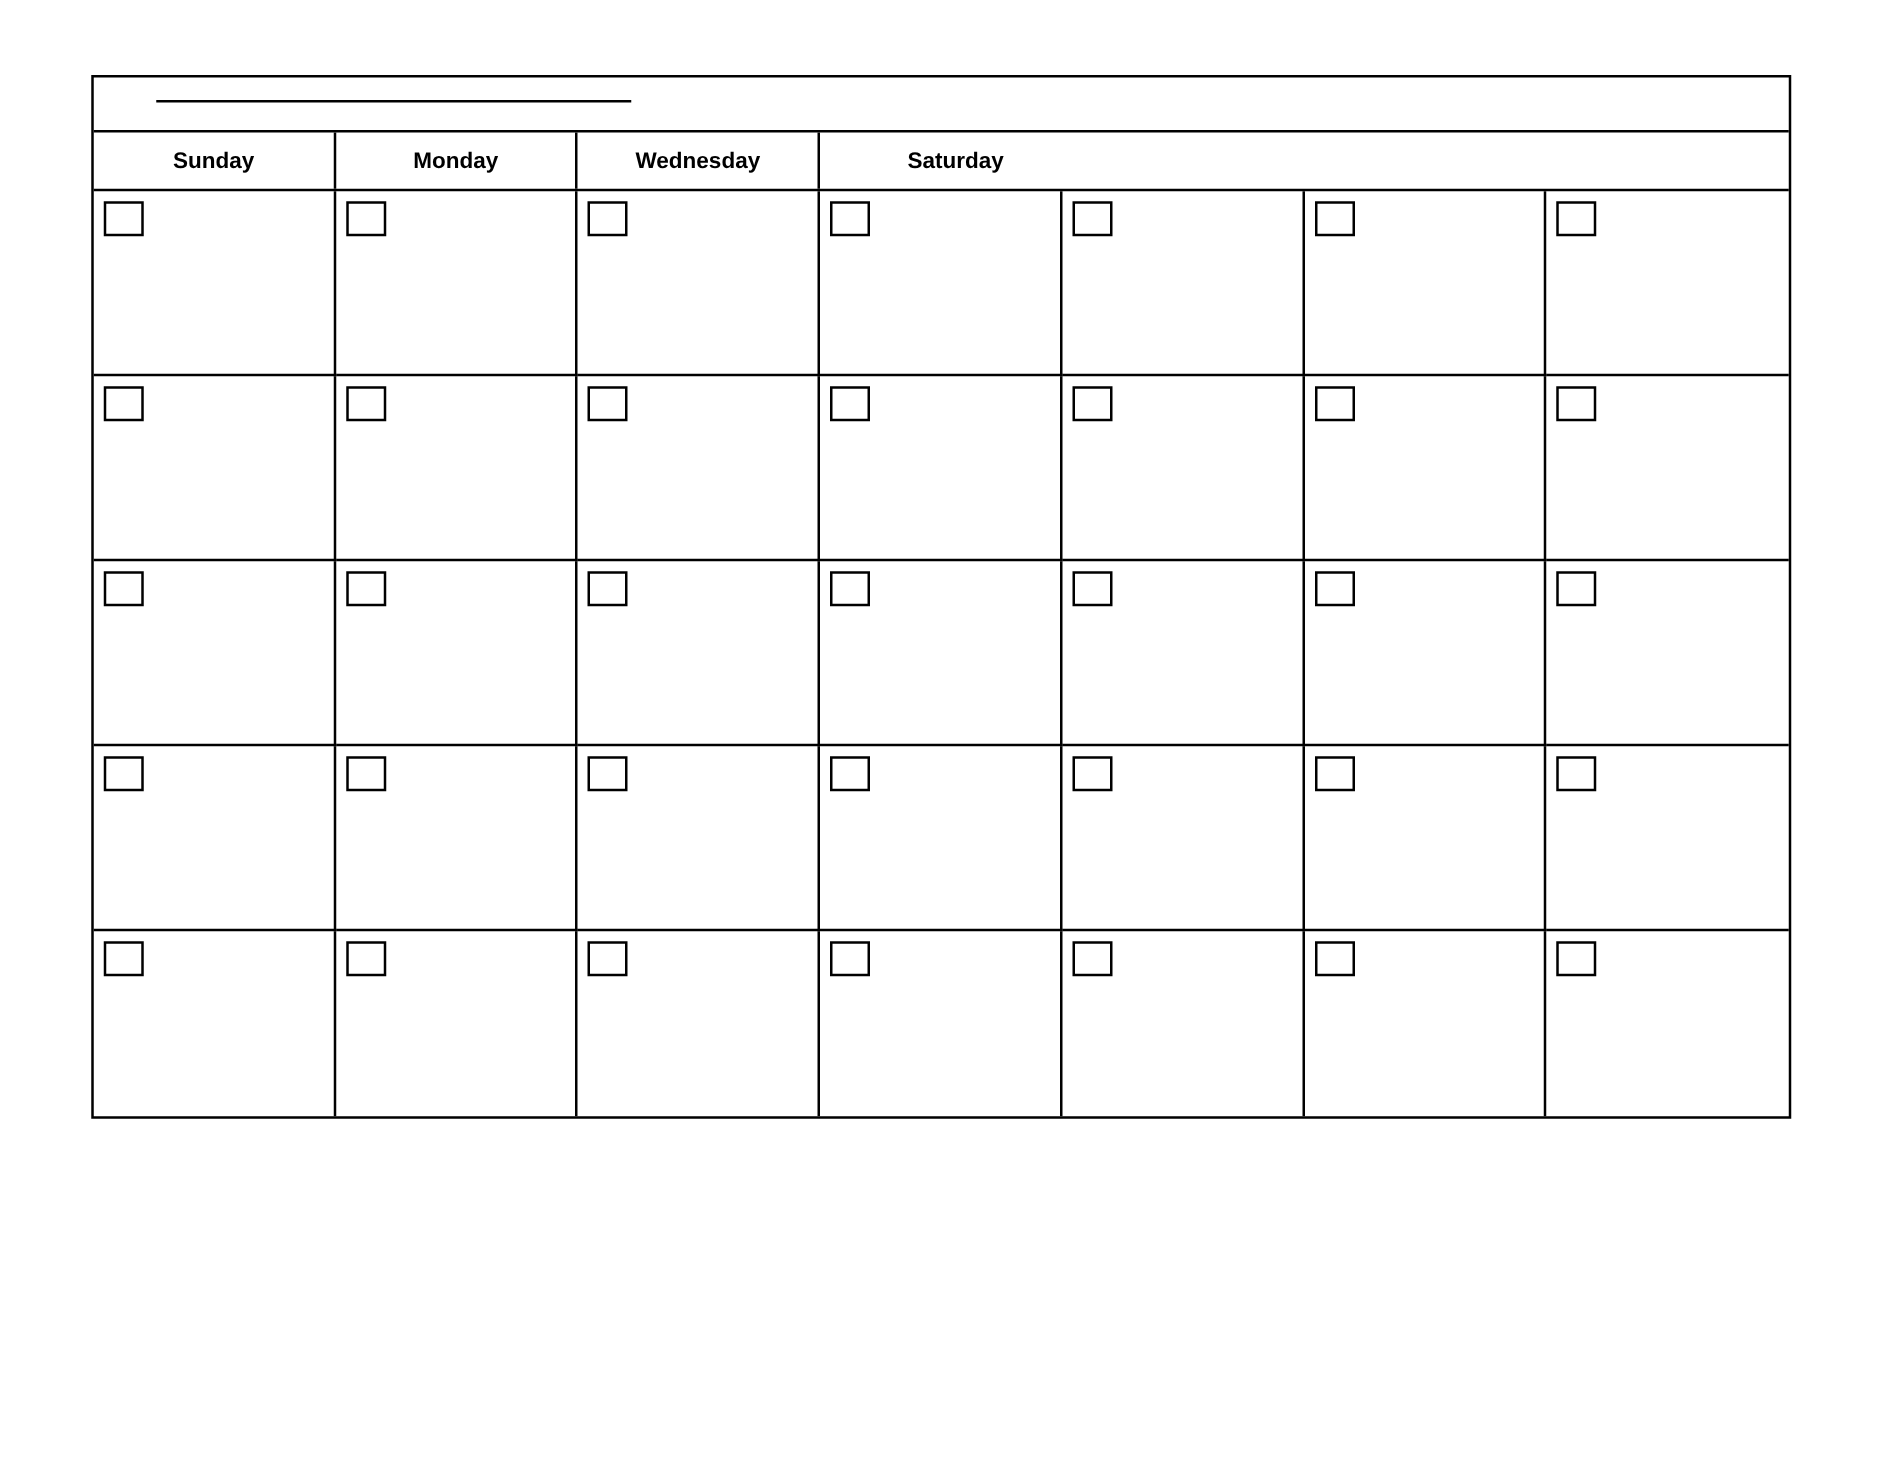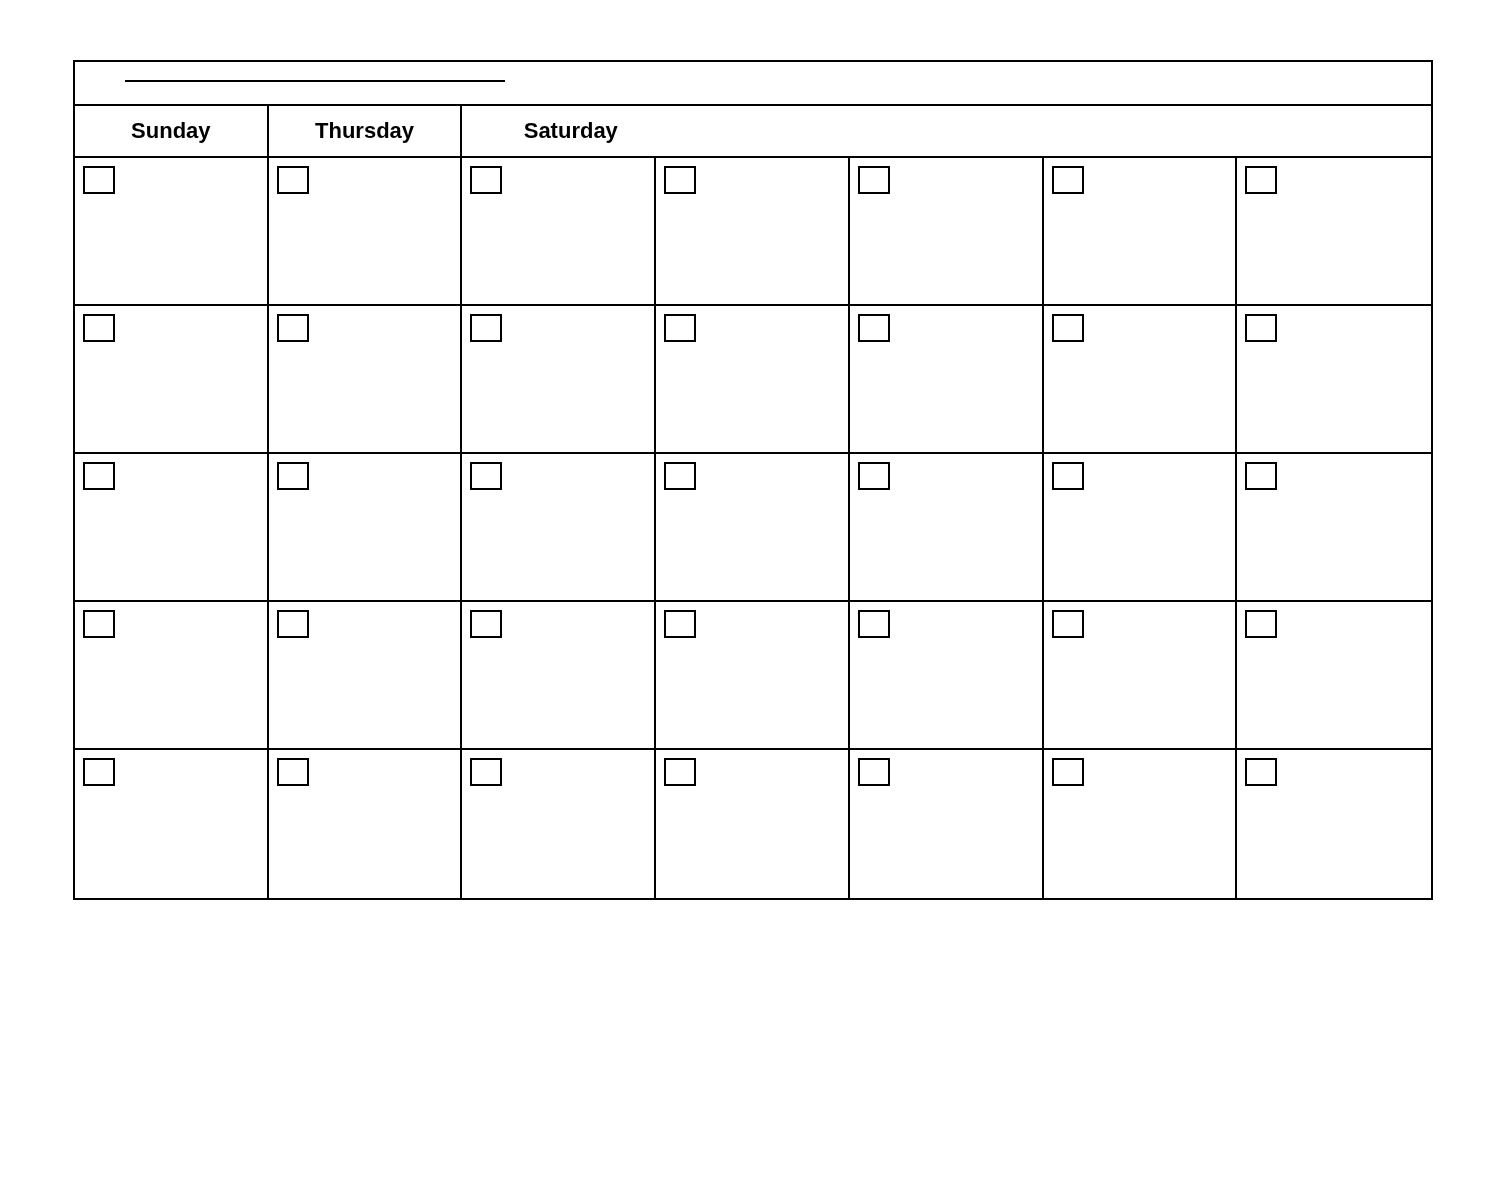--- a/index.html
+++ b/index.html
@@ -68,21 +68,21 @@
     .days-header {
       display: grid;
       grid-template-columns: repeat(7, 1fr);
       border-bottom: 2px solid #000;
     }
 
     .day-header-cell {
       border-right: 2px solid #000;
       text-align: center;
       padding: 12px 0;
-      font-size: 22px;
+      font-size: 18px;
       font-weight: bold;
       font-family: Arial, sans-serif;
     }
 
     .day-header-cell:last-child {
       border-right: none;
       padding-left: 23px;
     }
 
     .calendar-grid {
@@ -126,21 +126,22 @@
   <div class="calendar-outer">
 
     <div class="month-header">
       <span class="month-label"></span>
       <span class="month-line"></span>
     </div>
 
     <div class="days-header">
 
     <div class="day-header-cell">Sunday</div>
-        <div class="day-header-cell">Thursday</div>
+        <div class="day-header-cell">Monday</div>
+        <div class="day-header-cell">Wednesday</div>
         <div class="day-header-cell">Saturday</div>
       </div>
 
     <div class="calendar-grid">
 
     <div class="calendar-cell">
           <div class="date-box"></div>
         </div>
         <div class="calendar-cell">
           <div class="date-box"></div>

